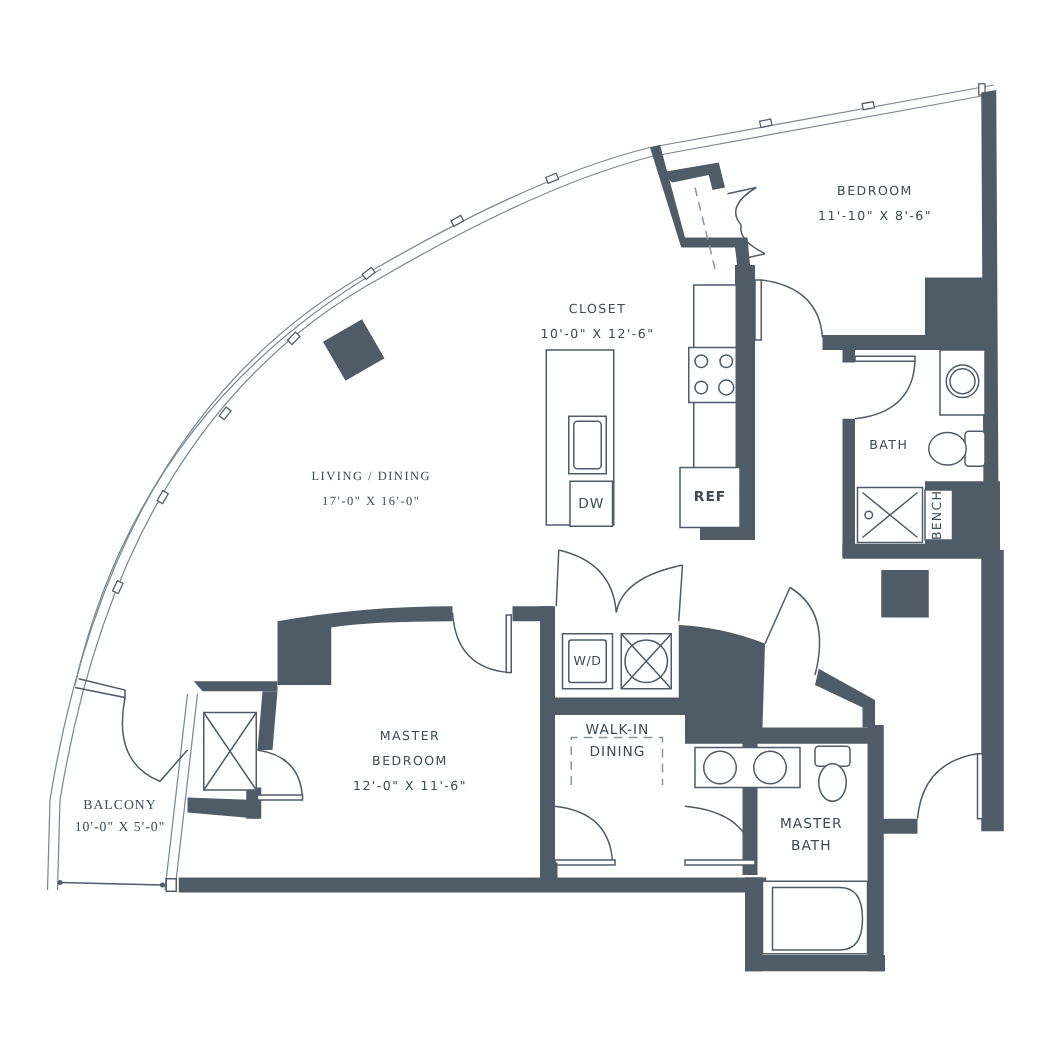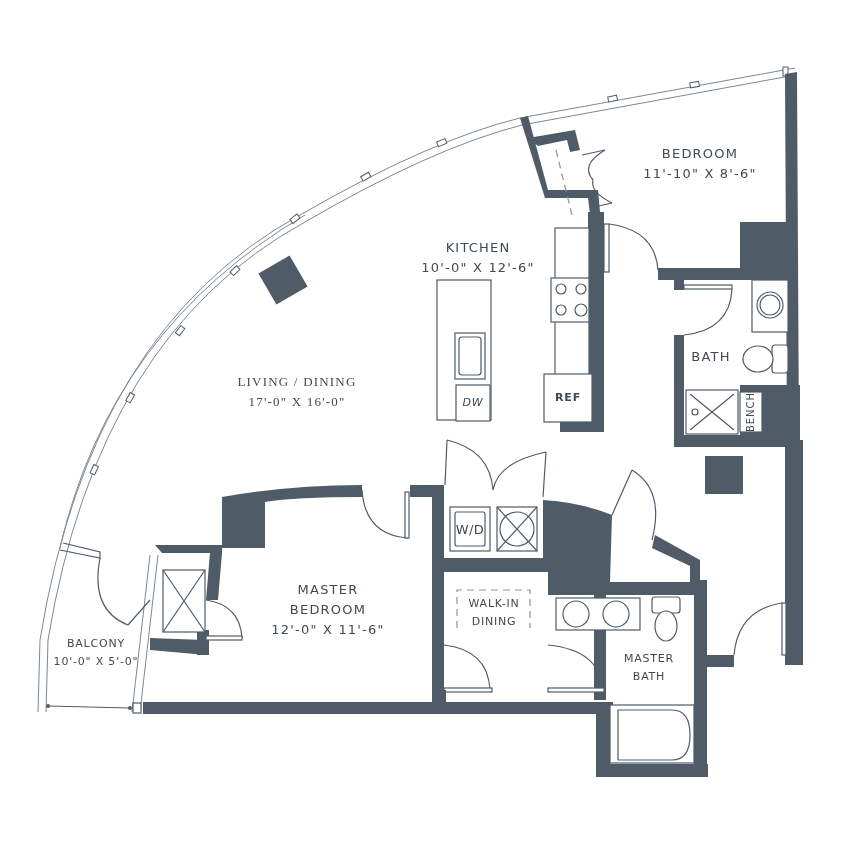--- a/index.html
+++ b/index.html
@@ -7,21 +7,21 @@
   #plan { position: absolute; left: 0; top: 0; width: 844px; height: 844px; }
   .wall { fill: #4f5c68; stroke: none; }
   .thin { fill: none; stroke: #4f5c68; stroke-width: 1.2; }
   .glass { fill: none; stroke: #7d8891; stroke-width: 1; }
   .fixture { fill: #ffffff; stroke: #4f5c68; stroke-width: 1.2; }
   .dash { fill: none; stroke: #8a949c; stroke-width: 1.2; stroke-dasharray: 7 5; }
   .label {
     position: absolute;
     font-family: "DejaVu Sans", sans-serif;
     color: #3e4a55;
-    font-size: 13px;
+    font-size: 10px;
     letter-spacing: 1.2px;
     text-align: center;
     line-height: 20px;
     white-space: nowrap;
     transform: translateX(-50%);
   }
   .small { font-size: 11px; letter-spacing: 0.8px; }
   .vert { transform: translate(-50%, -50%) rotate(-90deg); font-size: 10px; letter-spacing: 1px; }
 </style>
 </head>
@@ -174,50 +174,50 @@
     <rect class="fixture" x="133" y="703" width="8" height="10"></rect>
   </g>
 </svg>
 
 <div class="label" style="left:700px; top:144px;">
   <div>BEDROOM</div>
   <div>11'-10" X 8'-6"</div>
 </div>
 
 <div class="label" style="left:478px; top:238px;">
-  <div>KITCHEN</div>
+  <div>CLOSET</div>
   <div>10'-0" X 12'-6"</div>
 </div>
 
 <div class="label" style="left:297px; top:372px;font-family:Liberation Serif, serif;">
   <div>LIVING / DINING</div>
   <div>17'-0" X 16'-0"</div>
 </div>
 
 <div class="label" style="left:711px; top:347px;">
   <div>BATH</div>
 </div>
 
 <div class="label" style="left:328px; top:580px;">
   <div>MASTER</div>
   <div>BEDROOM</div>
   <div>12'-0" X 11'-6"</div>
 </div>
 
-<div class="label small" style="left:494px; top:595px; line-height:18px;">
+<div class="label small" style="left:494px; top:575px; line-height:18px;">
   <div>WALK-IN</div>
   <div>DINING</div>
 </div>
 
 <div class="label small" style="left:649px; top:650px; line-height:18px;">
   <div>MASTER</div>
   <div>BATH</div>
 </div>
 
-<div class="label small" style="left:96px; top:635px; line-height:18px;">
+<div class="label small" style="left:96px; top:635px; line-height:18px;font-family:Liberation Serif, serif;">
   <div>BALCONY</div>
   <div>10'-0" X 5'-0"</div>
 </div>
 
-<div class="label small" style="left:473px; top:393px;font-style:italic;">DW</div>
+<div class="label small" style="left:473px; top:393px;">DW</div>
 <div class="label small" style="left:568px; top:388px;font-weight:bold;">REF</div>
-<div class="label" style="left:470px; top:520px; font-size:13px; letter-spacing:0.5px;">W/D</div>
+<div class="label" style="left:470px; top:520px; font-size:10px; letter-spacing:0.5px;">W/D</div>
 <div class="label vert" style="left:751px; top:412px;">BENCH</div>
 
 </body></html>

